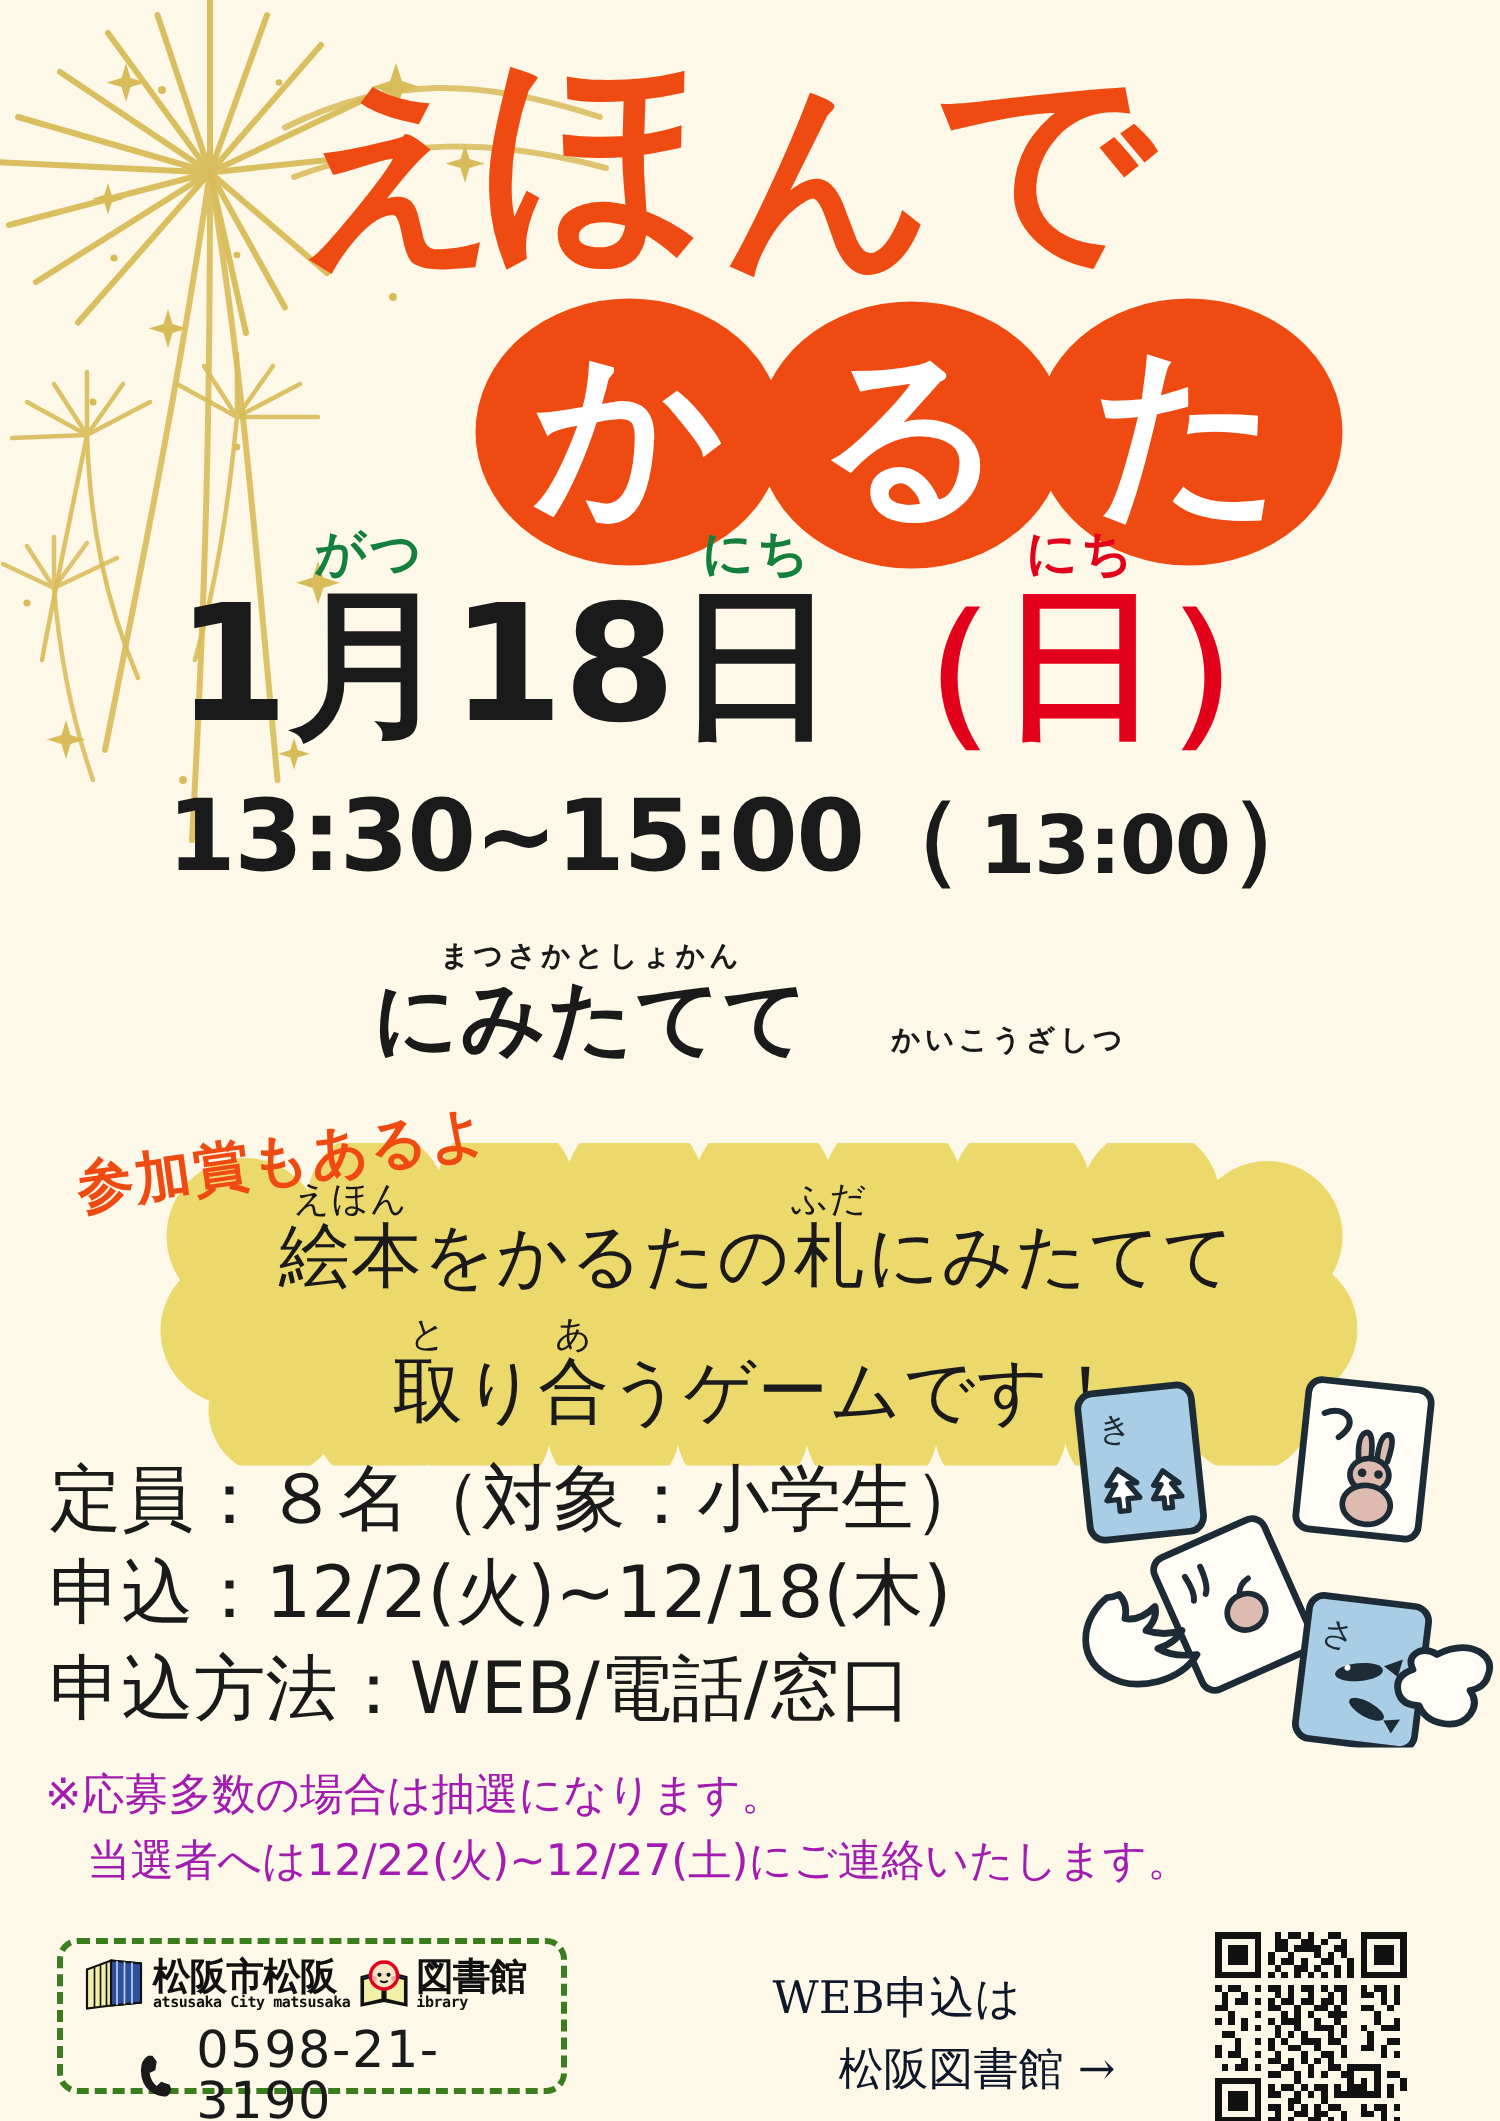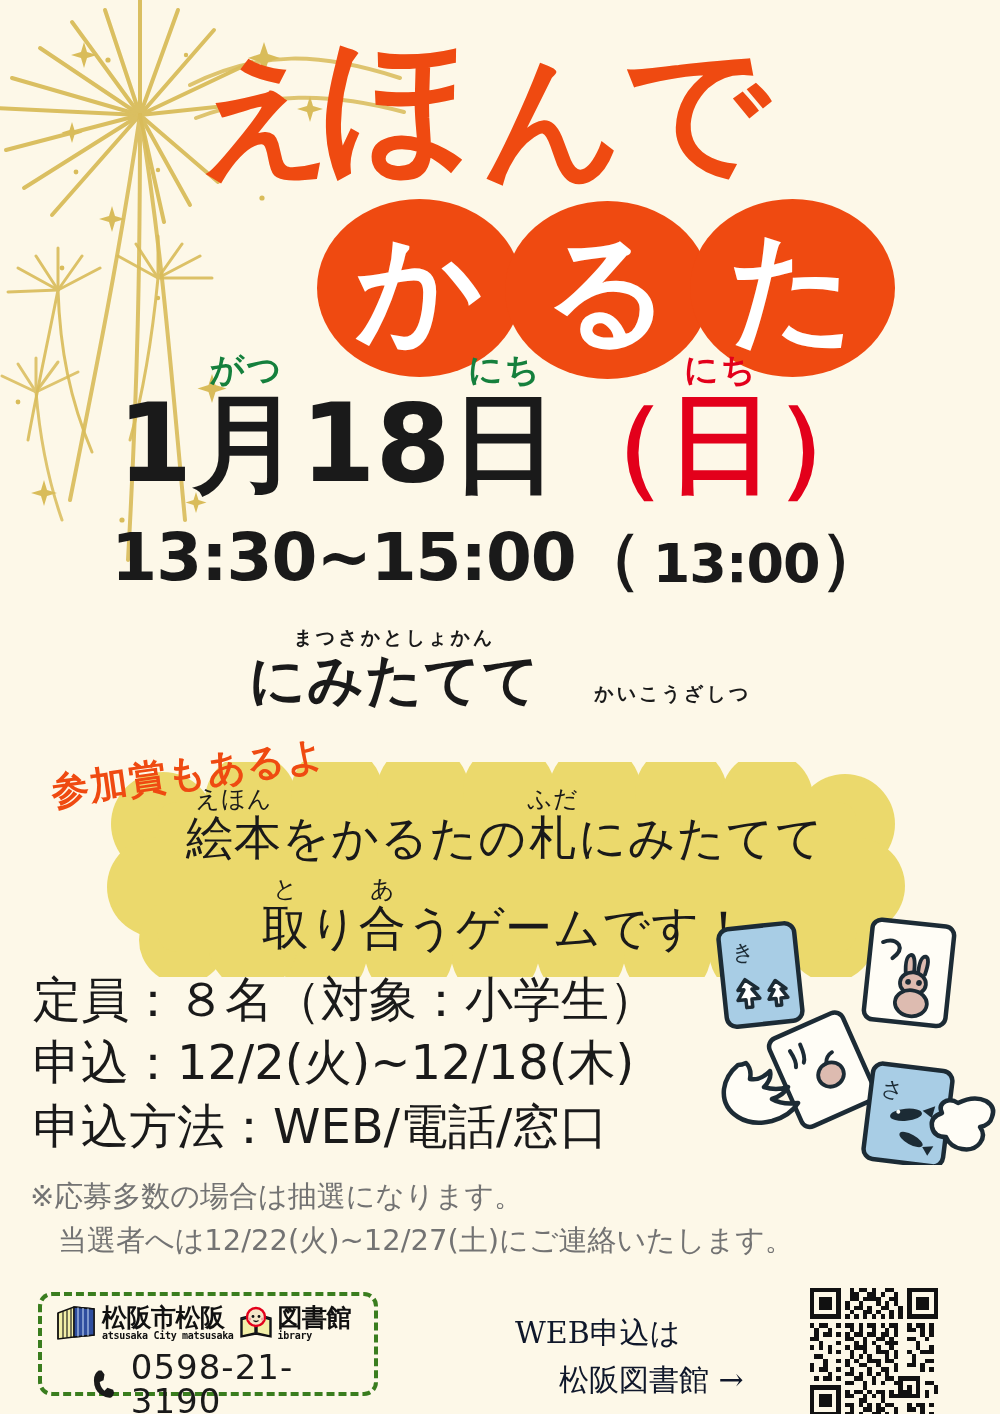--- a/index.html
+++ b/index.html
@@ -132,21 +132,21 @@
   .details { position:absolute; left:33px; top:968px; width:700px; }
   .detail-line {
     font-size:48px; color:#1A1A1A; line-height:1.32;
     font-family:"DejaVu Sans", sans-serif; letter-spacing:0px;
     white-space:nowrap;
   }
 
   
   .notes { position:absolute; left:30px; top:1175px; width:900px; }
   .note-line {
-    font-size:29px; color:#737373; line-height:1.5;
+    font-size:29px; color:#a21caf; line-height:1.5;
     font-family:"DejaVu Sans", sans-serif;
     white-space:nowrap;
   }
   .note-line.indent { padding-left:28px; }
 
   
   .cards { position:absolute; left:700px; top:915px; width:300px; height:250px; }
 
   
   .footer-box {

